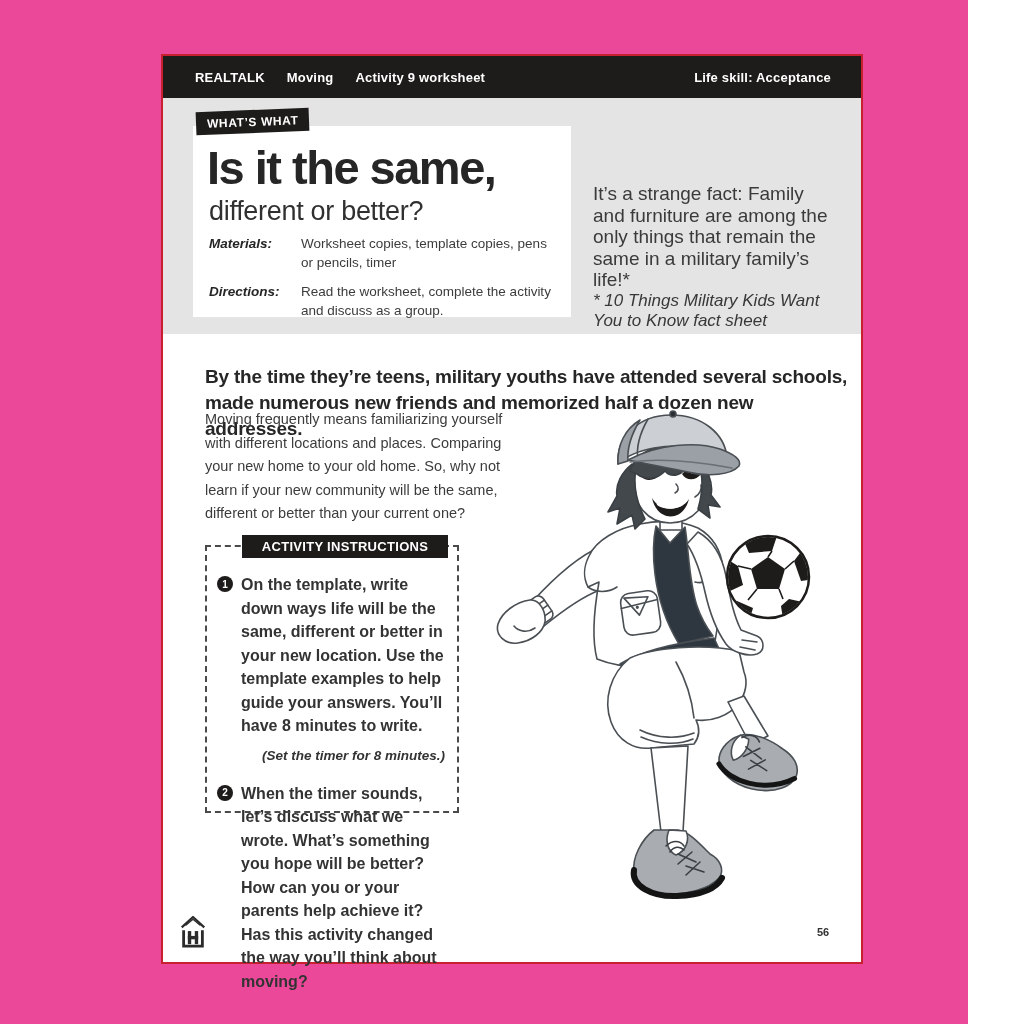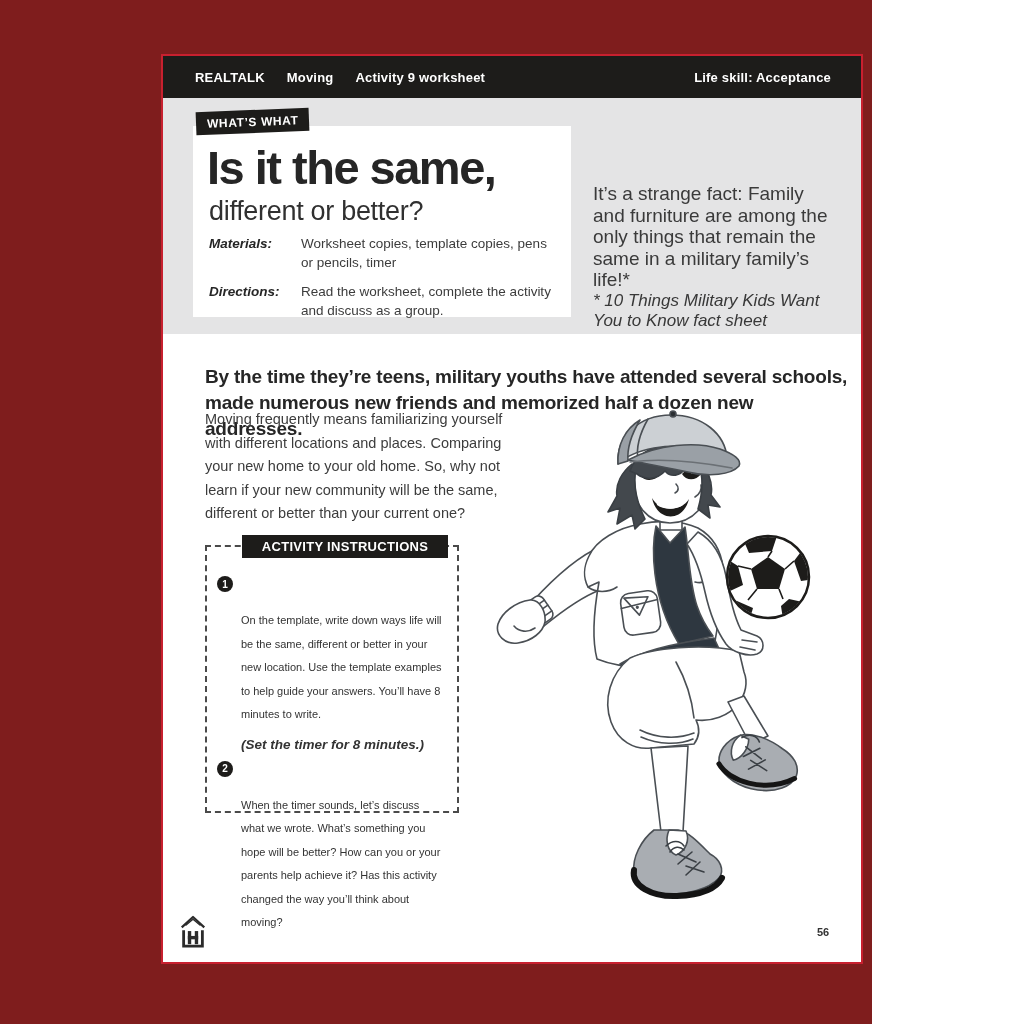--- a/index.html
+++ b/index.html
@@ -1,18 +1,18 @@
 <!DOCTYPE html>
 <html><head>
 <meta charset="utf-8">
 <style>
   * { margin:0; padding:0; box-sizing:border-box; }
   html,body { background:#ffffff; }
   body { font-family:"Liberation Sans", sans-serif; color:#2a2a2a; }
-  .canvas { position:relative; width:872px; height:1024px; background:#7f1d1d; overflow:hidden; }
+  .canvas { position:relative; width:968px; height:1024px; background:#ec4899; overflow:hidden; }
 
   .sheet { position:absolute; left:161px; top:54px; width:702px; height:910px;
            background:#ffffff; border:2px solid #c8202f; }
 
   
   .headbar { position:absolute; left:0; top:0; width:100%; height:42px; background:#1d1c1a;
              display:flex; align-items:center; justify-content:space-between;
              padding:0 30px 0 32px; }
   .headbar .left { display:flex; gap:22px; }
   .headbar span { color:#ffffff; font-size:13px; font-weight:700; letter-spacing:.2px; }
@@ -47,23 +47,23 @@
   .activity-box { position:absolute; left:42px; top:489px; width:254px; height:268px;
                   border:2px dashed #4a4a4a; }
   .activity-head { position:absolute; left:35px; top:-12px; width:206px; height:23px;
                    background:#1d1c1a; color:#ffffff; font-size:13px; font-weight:700;
                    letter-spacing:.3px; display:flex; align-items:center; justify-content:center; }
   .steps { padding:26px 12px 10px 10px; }
   .step { display:flex; gap:8px; margin-bottom:10px; }
   .step-num { flex:0 0 16px; width:16px; height:16px; border-radius:50%; background:#1d1c1a;
               color:#fff; font-size:10px; font-weight:700; display:flex; align-items:center;
               justify-content:center; margin-top:3px; }
-  .step-text { font-size:11px; line-height:23.5px; color:#333333; font-weight:400;margin-top:36px; }
-  .timer-note { margin:2px 0 6px 24px; font-size:13.5px; font-style:italic; font-weight:700;
-                color:#333333; }
+  .step-text { font-size:16px; line-height:23.5px; color:#333333; font-weight:700; }
+  .timer-note { margin:2px 0 19px 24px; font-size:13.5px; font-style:italic; font-weight:700;
+                color:#333333;text-align:right; }
 
   .illustration { position:absolute; left:317px; top:344px; width:380px; height:500px; }
 
   .footer-logo { position:absolute; left:15px; top:857px; width:30px; height:40px; }
   .page-num { position:absolute; left:648px; top:870px; width:24px; text-align:center;
               font-size:11px; font-weight:700; color:#333; }
 </style>
 </head>
 <body>
 

